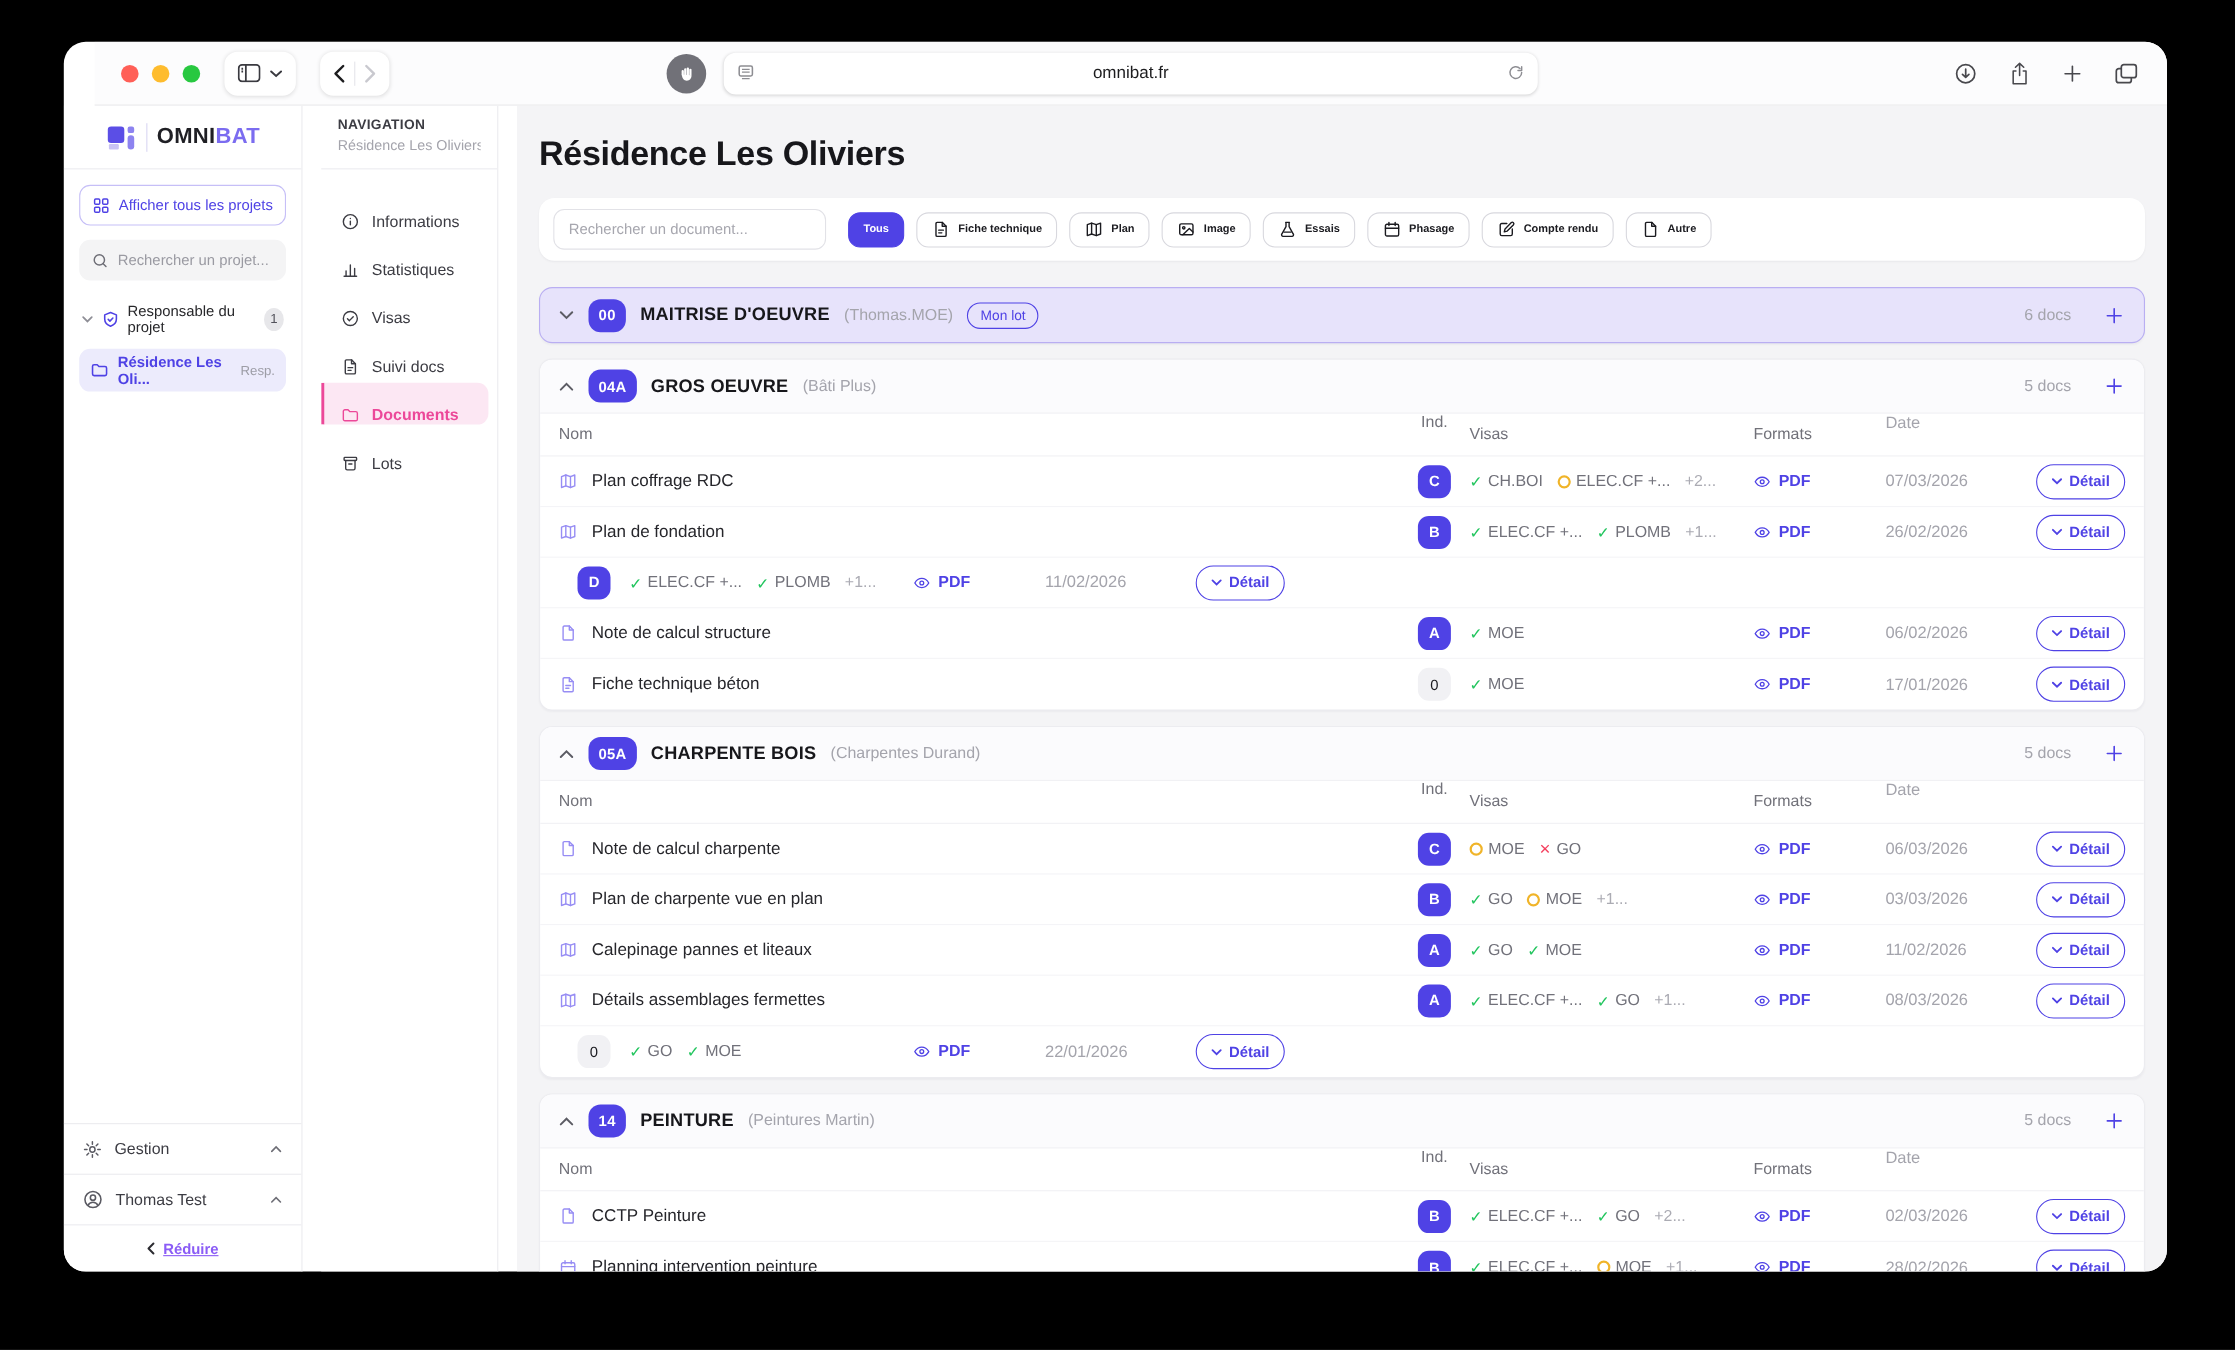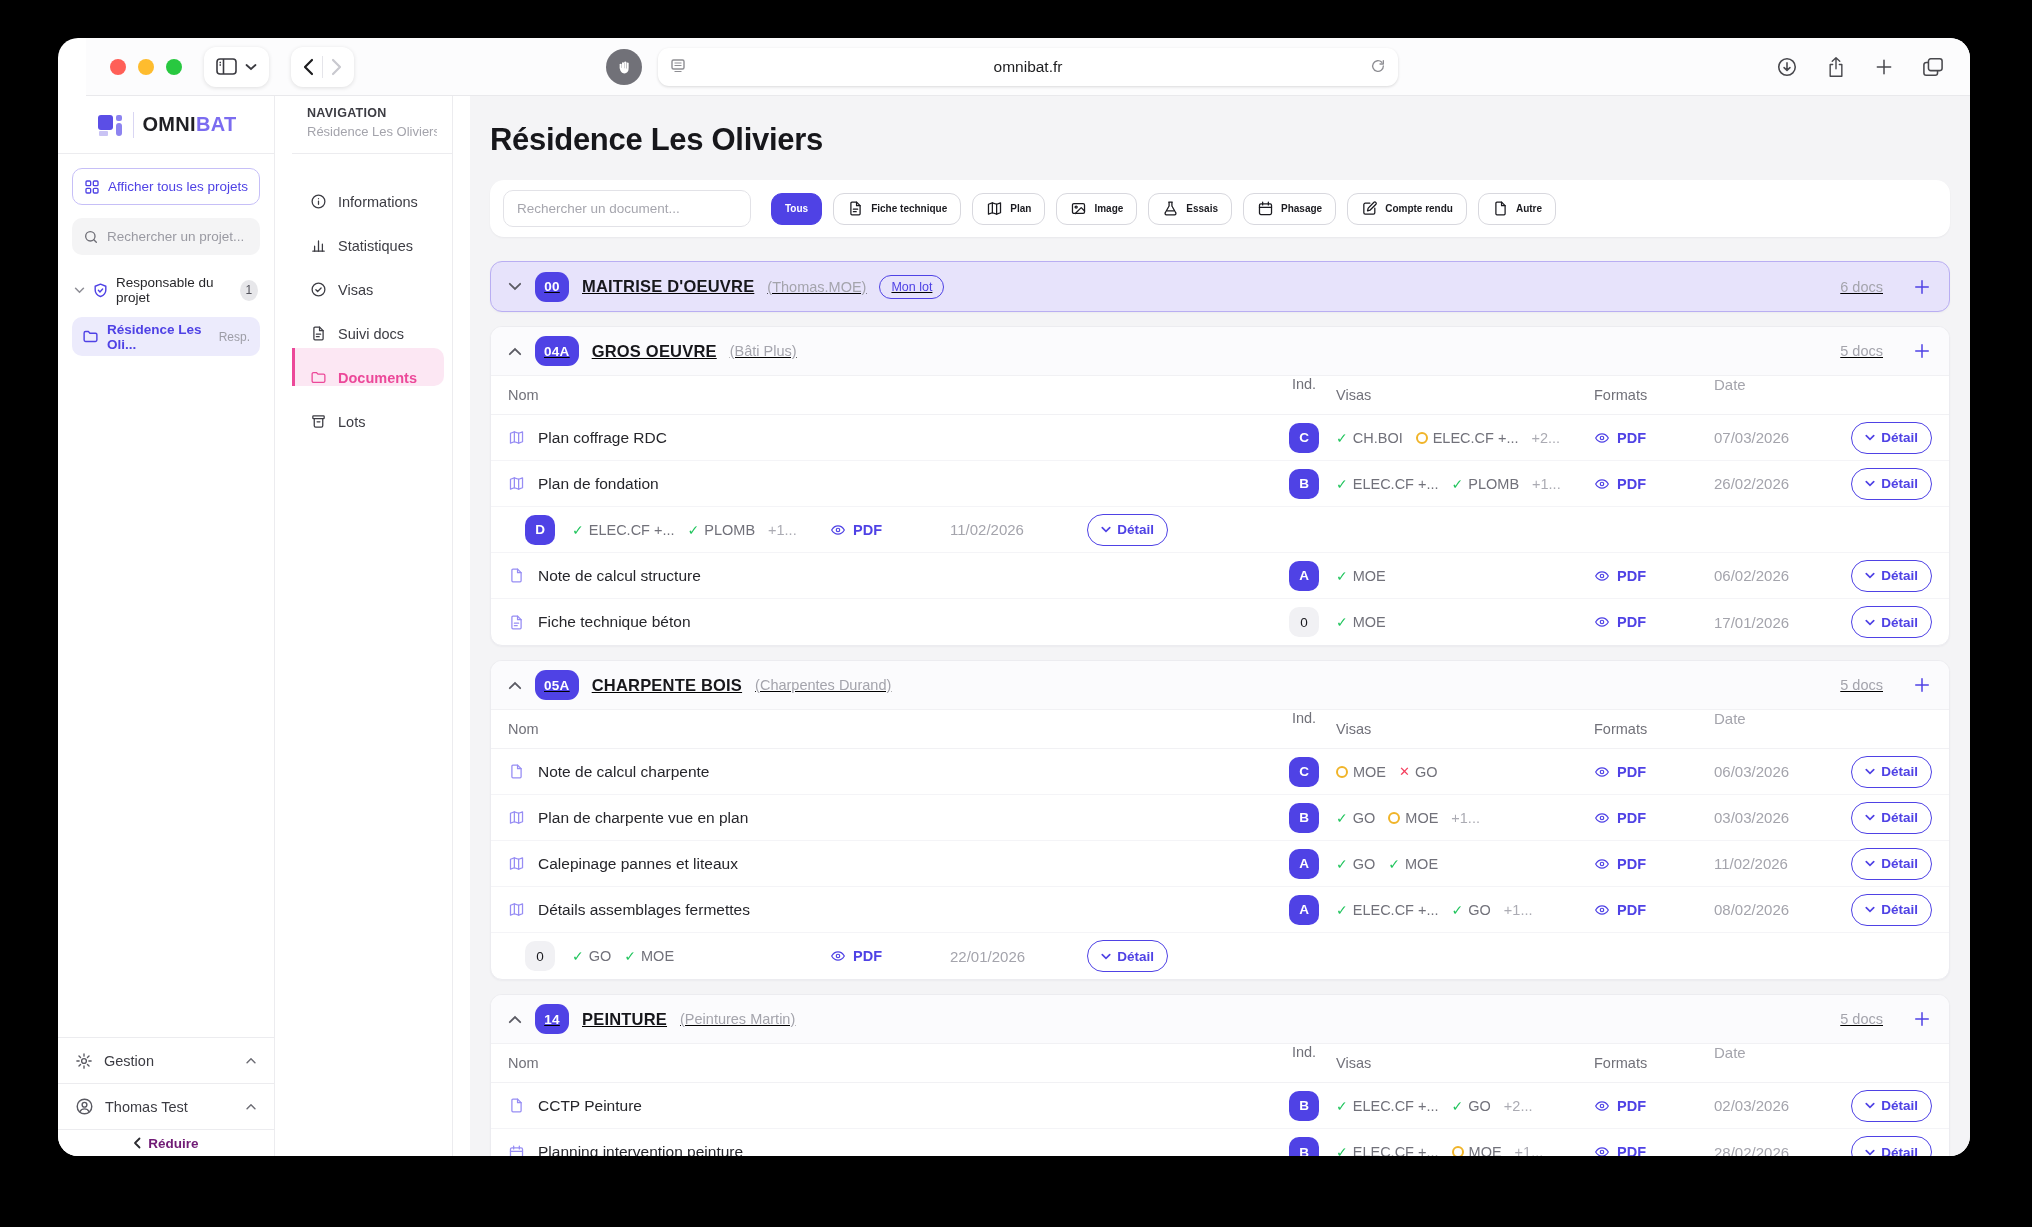--- a/index.html
+++ b/index.html
@@ -48,22 +48,22 @@
   .tree-head { margin-top:20px; display:flex; align-items:center; gap:7px; font-size:13.5px; color:#27272a; padding:0 2px; }
   .badge-count { margin-left:auto; background:#e7e7ea; border-radius:50%; width:21px; height:21px;
     font-size:12px; display:flex; align-items:center; justify-content:center; color:#52525b; }
   .project-item { margin-top:12px; background:#ecebfc; border-radius:10px; height:39px;
     display:flex; align-items:center; gap:8px; padding:0 10px; color:#4f42e5; font-weight:bold; font-size:13.5px; }
   .project-item .resp { margin-left:auto; color:#9d9da6; font-size:12px; font-weight:normal; }
   .side-foot { margin-top:auto; }
   .foot-row { height:46px; border-top:1px solid #ececef; display:flex; align-items:center; gap:11px;
     padding:0 17px; font-size:14.5px; color:#3c3c43; }
   .foot-row .chev { margin-left:auto; color:#6e6e76; }
-  .reduce-row { height:27px; border-top:1px solid #ececef; display:flex; align-items:center;
-    justify-content:center; gap:7px; font-size:13.5px; font-weight:bold; color:#701a75; }
+  .reduce-row { height:43px; border-top:1px solid #ececef; display:flex; align-items:center;
+    justify-content:center; gap:7px; font-size:13.5px; font-weight:bold; color:#8b5cf6;text-decoration:underline; }
 
   
   .navpanel { width:161px; background:#fff; border-right:1px solid #ececef; }
   .nav-head { height:58px; padding:10px 15px; border-bottom:1px solid #ececef; }
   .nav-title { font-size:12.5px; font-weight:bold; color:#3c3c43; letter-spacing:.3px; }
   .nav-sub { font-size:13px; color:#a4a4ac; margin-top:4px; white-space:nowrap; overflow:hidden; }
   .nav-list { padding:18px 0; display:flex; flex-direction:column; gap:6px; }
   .nav-item { display:flex; align-items:flex-end; gap:11px; height:38px; padding:0 15px;
     font-size:14.5px; color:#3c3c43; border-left:3px solid transparent; cursor:pointer; }
   .nav-item.active { background:var(--pink-bg); color:var(--pink); border-left-color:var(--pink);
@@ -81,21 +81,21 @@
   .pill { height:32px; border:1px solid #d8d8de; border-radius:11px; background:#fff;
     display:flex; align-items:center; gap:7px; padding:0 13px; font-size:10px; color:#1b1b20;
     font-weight:600; cursor:pointer; white-space:nowrap; }
   .pill.active { background:var(--accent); border-color:var(--accent); color:#fff; }
 
   .sections { margin-top:24px; display:flex; flex-direction:column; gap:14px; }
   .section-card { background:#fff; border-radius:12px; border:1px solid #ececf0; overflow:hidden;
     box-shadow:0 1px 2px rgba(20,20,40,.04); }
   .section-card.highlight { background:var(--hl-bg); border:1px solid var(--hl-border); }
   .section-head { height:49px; display:flex; align-items:center; gap:13px; padding:0 17px;
-    cursor:pointer;text-decoration:underline; }
+    cursor:pointer; }
   .section-card:not(.highlight) .section-head { background:#fbfbfd; border-bottom:1px solid #f1f1f4; }
   .sec-chev { color:#5c5c64; display:flex; }
   .code-badge { background:var(--accent); color:#fff; font-weight:bold; font-size:13.5px;
     height:30px; min-width:34px; padding:0 9px; border-radius:11px; display:flex; align-items:center;
     justify-content:center; letter-spacing:.3px; }
   .section-title { font-size:16.5px; font-weight:bold; color:#17171b; letter-spacing:.2px; }
   .section-sub { font-size:14.5px; color:#a4a4ac; }
   .tag-pill { border:1px solid var(--accent); color:var(--accent); font-size:12.5px;
     border-radius:999px; padding:4px 11px; }
   .docs-count { margin-left:auto; color:#a4a4ac; font-size:14.5px; }
@@ -920,21 +920,21 @@
               </div>
               <div class="col-fmt">
                 <span>
                   <svg width="16" height="16" viewBox="0 0 24 24" fill="none" stroke="currentColor" stroke-width="1.8" stroke-linecap="round" stroke-linejoin="round">
                     <path d="M2.5 12S6 5.8 12 5.8 21.5 12 21.5 12 18 18.2 12 18.2 2.5 12 2.5 12z"></path>
                     <circle cx="12" cy="12" r="2.6"></circle>
                   </svg>
                 </span>
                 <span>PDF</span>
               </div>
-              <div class="col-date">08/02/2026</div>
+              <div class="col-date">08/03/2026</div>
               <div class="col-action">
                 <button class="detail-btn">
                   <span>
                     <svg width="10" height="7" viewBox="0 0 12 8" fill="none" stroke="currentColor" stroke-width="2" stroke-linecap="round">
                       <path d="M1.5 1.8L6 6.2l4.5-4.4"></path>
                     </svg>
                   </span>
                   <span>Détail</span>
                 </button>
               </div>

